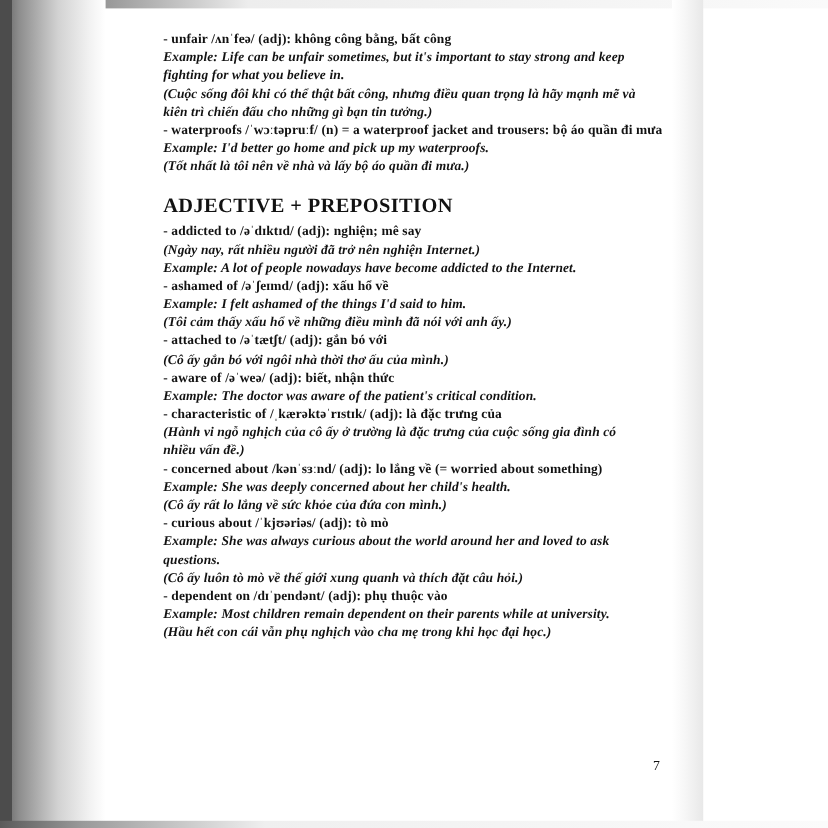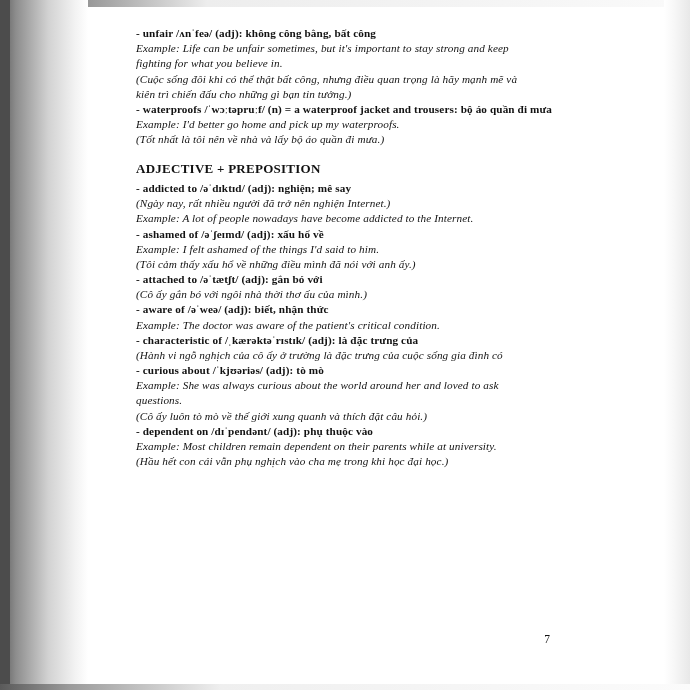--- a/index.html
+++ b/index.html
@@ -8,21 +8,21 @@
   }
   body {
     width: 690px;
     height: 690px;
     background: #ffffff;
     font-family: "Liberation Serif", serif;
     overflow: hidden;
   }
   .page {
     position: relative;
-    width: 690px;
+    width: 586px;
     height: 690px;
     background: #ffffff;
     box-sizing: border-box;
   }
   
   .gutter-left {
     position: absolute;
     left: 0;
     top: 0;
     width: 88px;
@@ -73,24 +73,25 @@
   }
   .line {
     white-space: nowrap;
     letter-spacing: 0.01em;
   }
   .entry {
     font-weight: bold;
   }
   .ital {
     font-style: italic;
+    font-weight: bold;
   }
   .section-head {
     font-weight: bold;
-    font-size: 13px;
+    font-size: 17px;
     letter-spacing: 0.02em;
     margin-top: 13px;
     margin-bottom: 3px;
   }
   .pagenum {
     position: absolute;
     right: 14px;
     bottom: 18px;
     font-size: 11.5px;
     font-family: "Liberation Serif", serif;
@@ -138,22 +139,28 @@
     </div>
 
     <div>
       <div class="line entry">- aware of  /əˈweə/ (adj): biết, nhận thức</div>
       <div class="line ital">Example: The doctor was aware of the patient's critical condition.</div>
     </div>
 
     <div>
       <div class="line entry">- characteristic of /ˌkærəktəˈrɪstɪk/ (adj): là đặc trưng của</div>
       <div class="line ital">(Hành vi ngỗ nghịch của cô ấy ở trường là đặc trưng của cuộc sống gia đình có</div>
+      <div class="line ital">nhiều vấn đề.)</div>
     </div>
 
+    <div>
+      <div class="line entry">- concerned about /kənˈsɜːnd/ (adj): lo lắng về (= worried about something)</div>
+      <div class="line ital">Example: She was deeply concerned about her child's health.</div>
+      <div class="line ital">(Cô ấy rất lo lắng về sức khỏe của đứa con mình.)</div>
+    </div>
 
     <div>
       <div class="line entry">- curious about /ˈkjʊəriəs/ (adj): tò mò</div>
       <div class="line ital">Example: She was always curious about the world around her and loved to ask</div>
       <div class="line ital">questions.</div>
       <div class="line ital">(Cô ấy luôn tò mò về thế giới xung quanh và thích đặt câu hỏi.)</div>
     </div>
 
     <div>
       <div class="line entry">- dependent on /dɪˈpendənt/ (adj): phụ thuộc vào</div>

